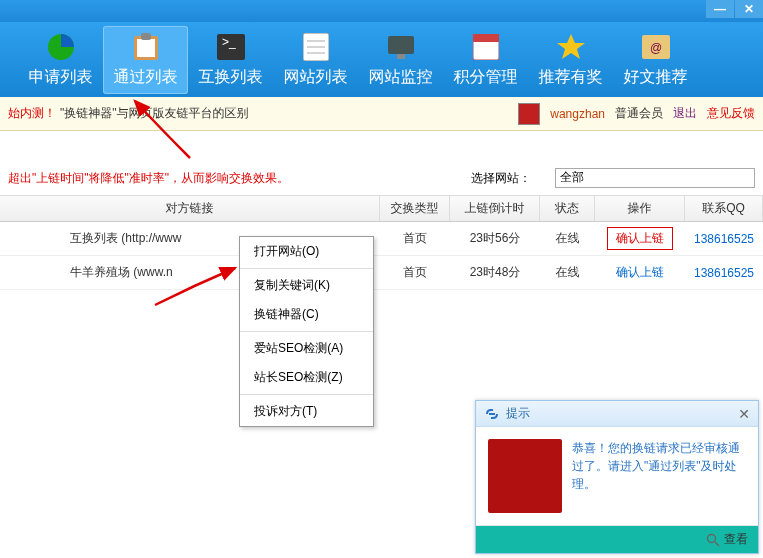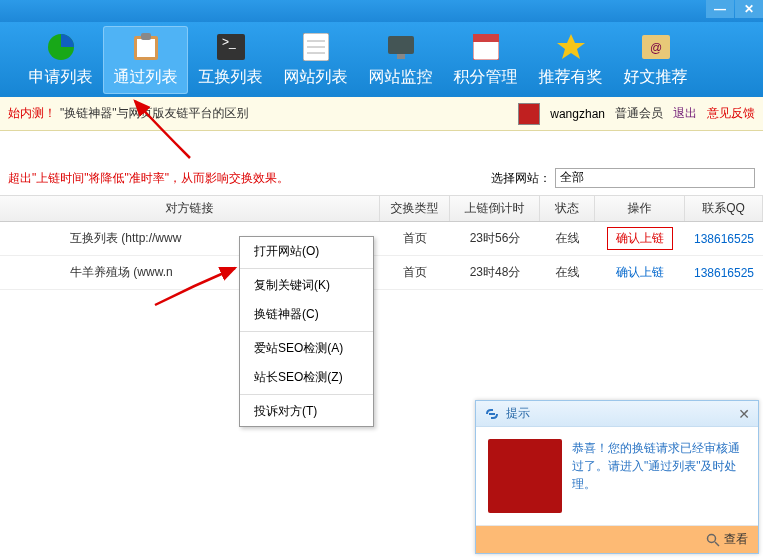--- a/index.html
+++ b/index.html
@@ -10,27 +10,27 @@
 .toolbar{height:75px;background:linear-gradient(#2ea0ee,#1785d4);display:flex;align-items:center;padding-left:18px;gap:0}
 .tool-item{width:85px;height:68px;display:flex;flex-direction:column;align-items:center;justify-content:center;color:#fff;border-radius:3px;cursor:pointer}
 .tool-item.active{background:#4fb3f5;box-shadow:inset 0 0 0 1px rgba(255,255,255,.3)}
 .tool-icon{width:32px;height:32px;margin-bottom:4px;display:flex;align-items:center;justify-content:center}
 .tool-label{font-size:16px}
 .banner{height:34px;background:#fefbe8;border-bottom:1px solid #e0d8a0;display:flex;align-items:center;padding:0 8px;position:relative}
 .banner-l{color:#d00}
 .banner-txt{color:#333;margin-left:4px}
 .banner-r{position:absolute;right:8px;display:flex;align-items:center;gap:10px}
 .avatar{width:22px;height:22px;background:#c02020;border:1px solid #888}
-.u-name{color:#000000}
+.u-name{color:#c2410c}
 .u-role{color:#333}
 .u-exit{color:#701a75}
 .u-fb{color:#d00}
 .filter{height:35px;border-bottom:1px solid #ddd;display:flex;align-items:center;padding:0 8px;margin-top:30px}
 .filter-l{color:#d00}
-.filter-r{margin-left:auto;display:flex;align-items:center;gap:4px}
+.filter-r{margin-left:auto;display:flex;align-items:center;gap:24px}
 .sel{border:1px solid #aaa;height:20px;width:200px;padding:0 4px;background:#fff}
 .tbl-head{height:26px;background:linear-gradient(#fbfbfb,#eee);border-bottom:1px solid #ccc;display:flex}
 .th{border-right:1px solid #ddd;display:flex;align-items:center;justify-content:center;color:#333}
 .c-link{width:380px}
 .c-type{width:70px}
 .c-time{width:90px}
 .c-stat{width:55px}
 .c-act{width:90px}
 .c-qq{flex:1}
 .tbl-row{height:34px;border-bottom:1px solid #eee;display:flex}
@@ -45,21 +45,21 @@
 .arrow1{position:absolute;left:105px;top:93px;pointer-events:none}
 .arrow2{position:absolute;left:150px;top:260px;pointer-events:none}
 .popup{position:absolute;right:4px;bottom:4px;width:284px;border:1px solid #9cc6ea;background:#fff;box-shadow:0 0 4px rgba(0,0,0,.2)}
 .pop-head{height:26px;background:linear-gradient(#eaf4fd,#d6e9f9);display:flex;align-items:center;padding:0 8px;border-bottom:1px solid #c6ddf1}
 .pop-ico{width:16px;height:16px;margin-right:6px}
 .pop-title{color:#2a6aa8;font-weight:normal}
 .pop-close{margin-left:auto;color:#666;cursor:pointer;font-size:14px}
 .pop-body{display:flex;padding:12px;gap:10px}
 .pop-img{width:74px;height:74px;background:#b01010;flex-shrink:0;border-radius:2px}
 .pop-txt{color:#2a74c4;line-height:18px}
-.pop-foot{height:28px;border-top:1px solid #e6e6e6;display:flex;align-items:center;justify-content:flex-end;padding:0 10px;background:#fdba74}
+.pop-foot{height:28px;border-top:1px solid #e6e6e6;display:flex;align-items:center;justify-content:flex-end;padding:0 10px;background:#14b8a6}
 .pop-view{color:#333;display:flex;align-items:center;gap:4px;cursor:pointer}
 svg{display:block}
 </style>
 </head>
 <body>
 
 <div class="titlebar">
   <div class="win-btns">
     <div class="win-btn">—</div>
     <div class="win-btn">✕</div>

